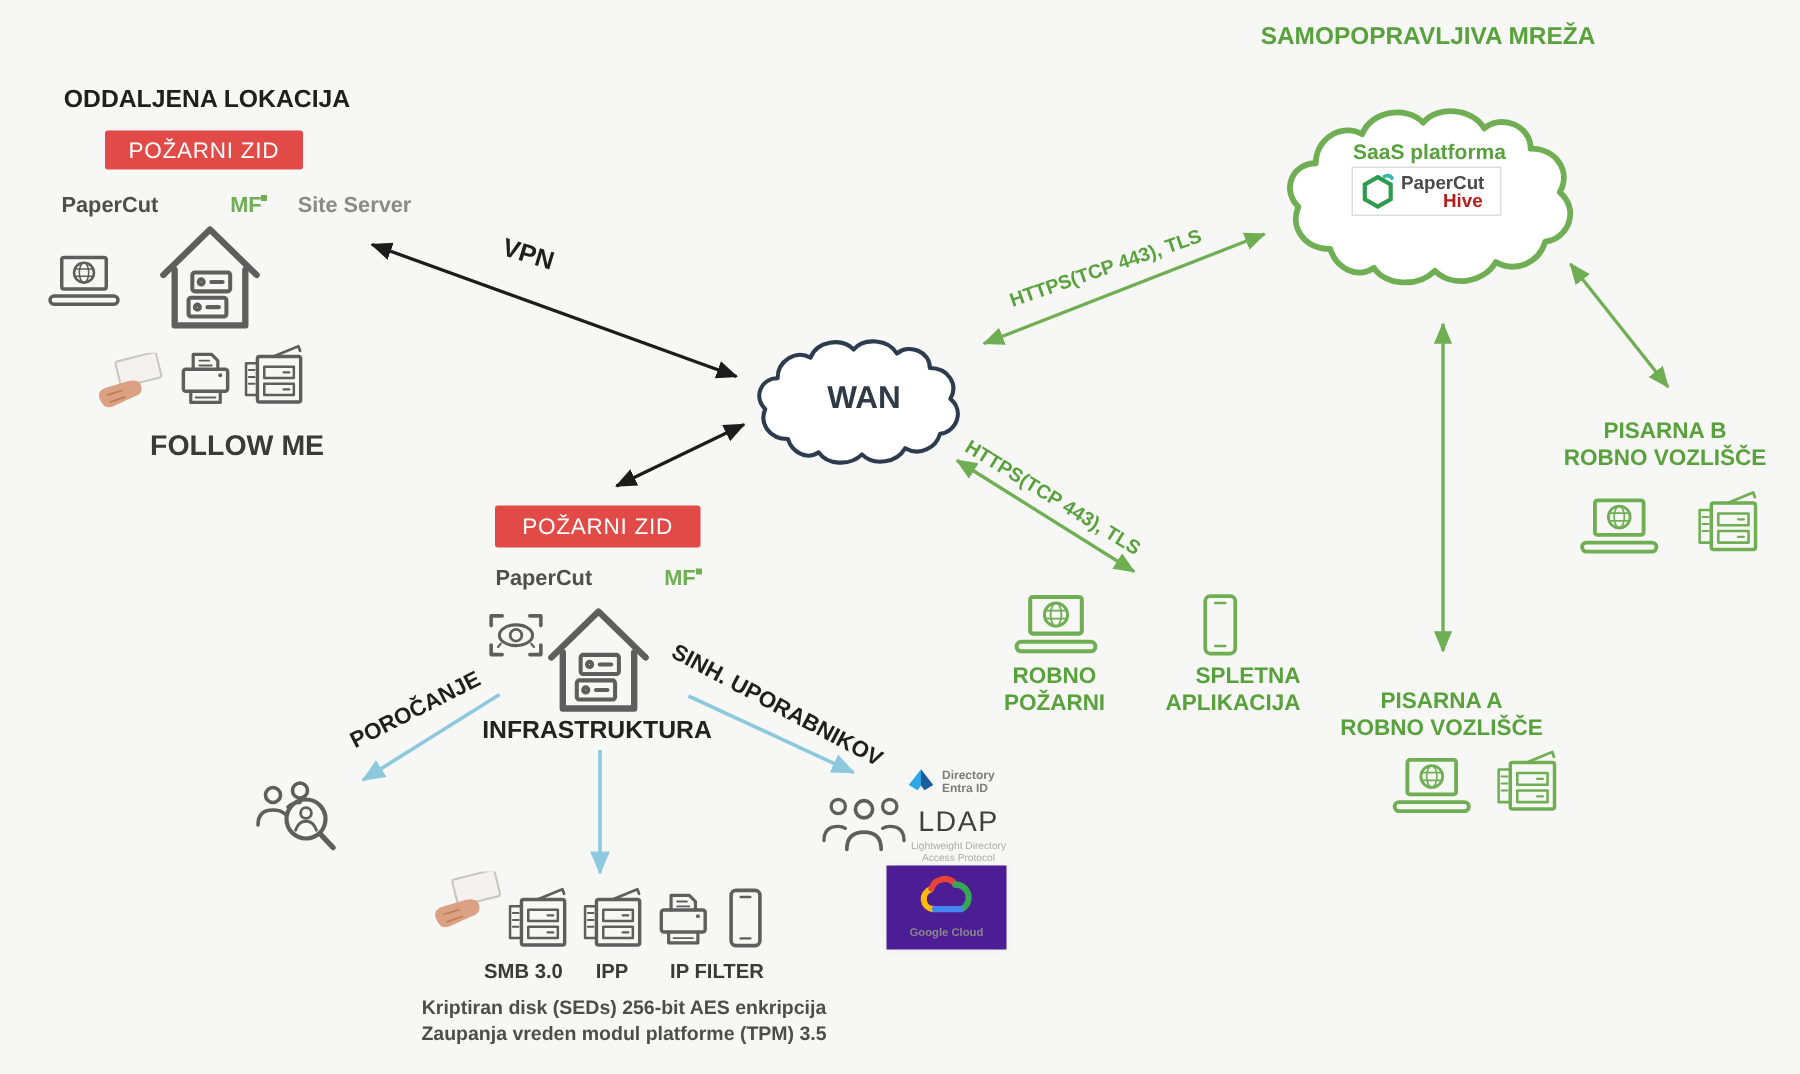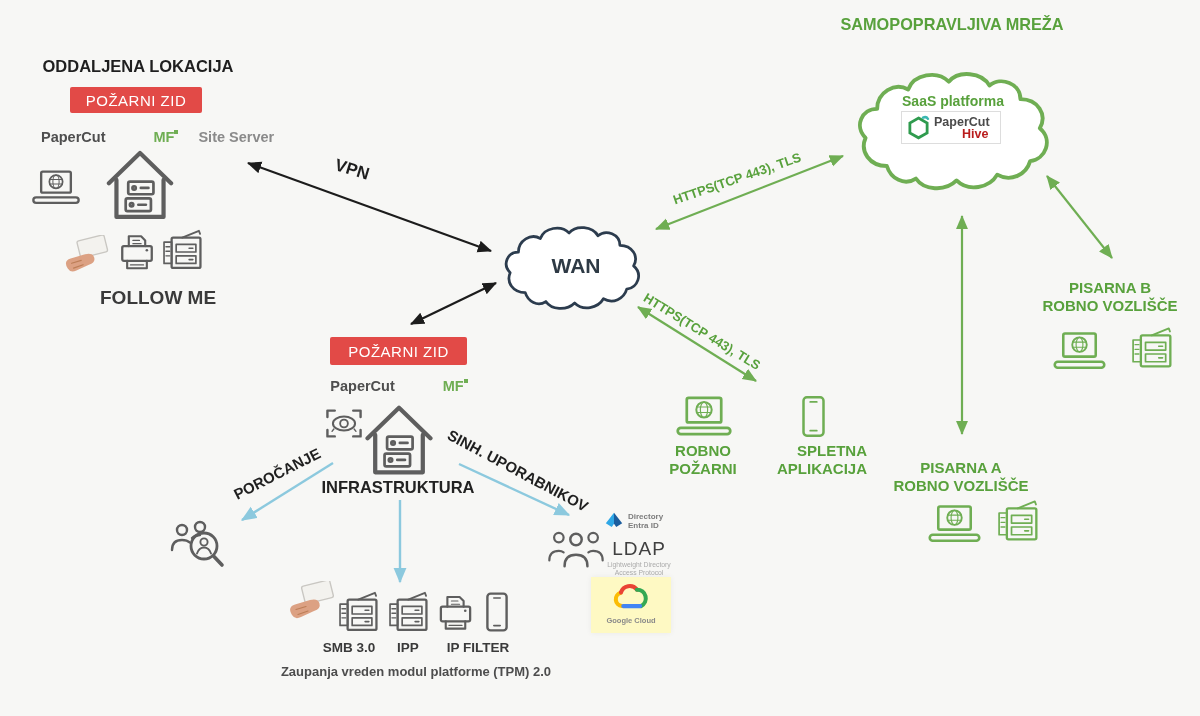--- a/index.html
+++ b/index.html
@@ -16,21 +16,21 @@
   .brand .mf{color:#6fae53;padding-left:48px;}
   .brand .site{color:#8a8a8a;font-weight:600;margin-left:16px;}
   .sq{display:inline-block;width:4px;height:4px;background:#6fae53;vertical-align:top;margin-top:1px;}
   svg.icon{position:absolute;fill:none;stroke:currentColor;stroke-linecap:round;stroke-linejoin:round;}
   .gray{color:#5e5e5e;} .grn{color:#6fae53;}
   #arrows{position:absolute;left:0;top:0;pointer-events:none;}
   .hivebox{position:absolute;background:#fff;border:1px solid #ddd;display:flex;align-items:center;
            gap:4px;padding:2px 5px;box-sizing:border-box;}
   .hivebox .col{line-height:12px;font-size:12.5px;font-weight:bold;}
   .hivebox .col .hv{color:#b91c1c;padding-left:28px;}
-  .gcard{position:absolute;background:#fef9c3;box-shadow:0 0 6px rgba(0,0,0,.06);text-align:center;}
+  .gcard{position:absolute;background:#4c1d95;box-shadow:0 0 6px rgba(0,0,0,.06);text-align:center;}
 </style>
 </head>
 <body>
 
 <div id="stage">
 
   <svg width="0" height="0" style="position:absolute">
     <defs>
       <symbol id="i-cloud" viewBox="0 0 220 140">
         <path d="M36,103 C18,103 8,88 14,74 C2,62 10,44 26,44 C26,27 44,16 58,24 C64,8 88,4 100,16 C110,4 134,6 142,20 C154,10 174,18 174,34 C192,34 202,50 194,64 C208,76 200,96 184,98 C180,112 164,120 150,112 C142,126 120,130 108,118 C96,130 74,128 66,116 C54,124 40,116 36,103 Z" fill="#ffffff" stroke-width="4"></path>
@@ -297,16 +297,17 @@
       <use href="#i-printer"></use>
     </svg>
   <svg class="icon gray" style="left:485px;top:590px;width:24px;height:44px;">
       <use href="#i-phone"></use>
     </svg>
   <div class="t b" style="left:320px;top:640px;width:58px;font-size:13.5px;color:#3a3a3a;">SMB 3.0</div>
   <div class="t b" style="left:384px;top:640px;width:48px;font-size:13.5px;color:#3a3a3a;">IPP</div>
   <div class="t b" style="left:441px;top:640px;width:74px;font-size:13.5px;color:#3a3a3a;">IP FILTER</div>
 
   <div class="t" style="left:240px;top:664px;width:352px;font-size:13px;line-height:16.5px;font-weight:bold;color:#4d4d4d;white-space:normal;">
-    <div>Zaupanja vreden modul platforme (TPM) 2.0</div>
+    <div>Kriptiran disk (SEDs) 256-bit AES enkripcija</div>
+    <div>Zaupanja vreden modul platforme (TPM) 3.5</div>
   </div>
 
 </div>
 
 </body></html>

